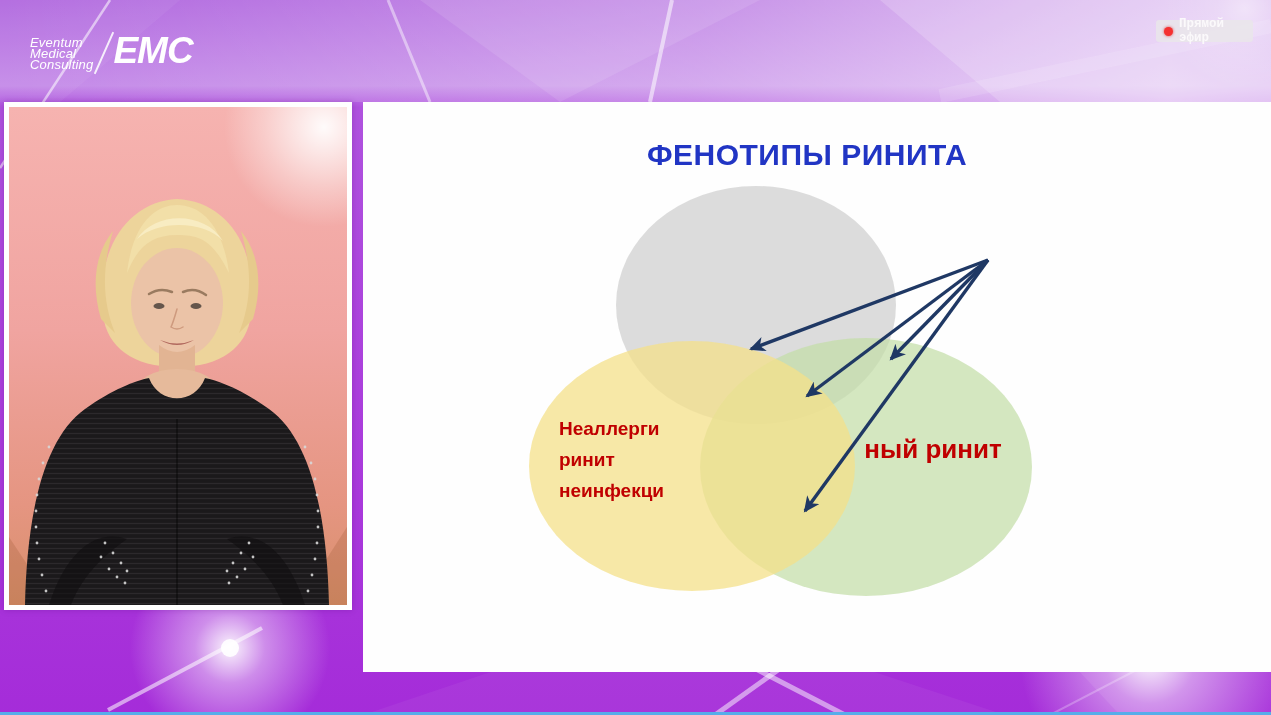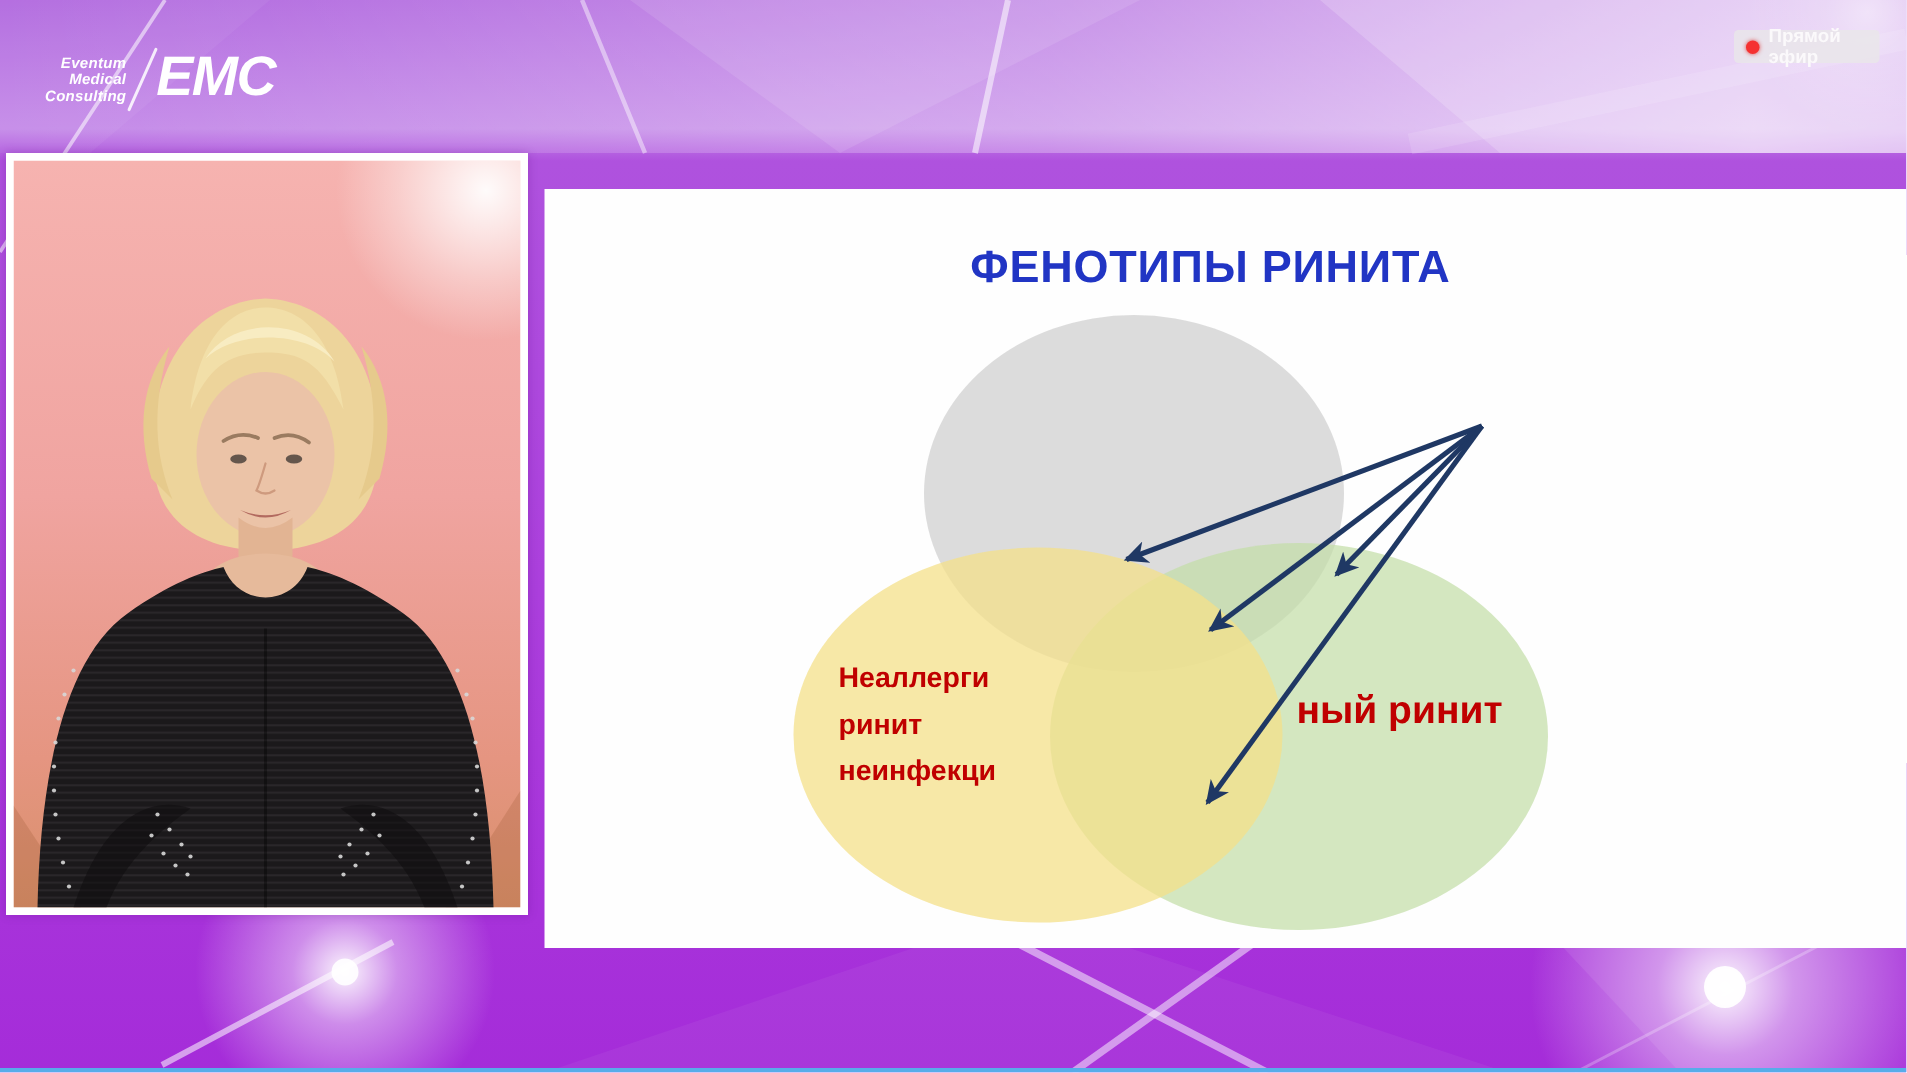--- a/index.html
+++ b/index.html
@@ -7,41 +7,41 @@
   body { font-family:"Liberation Sans", sans-serif; overflow:hidden; }
 
   .stage {
     position:relative; width:1271px; height:715px; overflow:hidden;
     background:linear-gradient(180deg,#B168DF 0%,#C48AE8 12%,#AF52DE 15%,#AB3FDC 55%,#A52CD9 100%);
   }
   .bg-overlay { position:absolute; inset:0; width:1271px; height:715px; pointer-events:none; }
 
   
   .logo { position:absolute; left:30px; top:30px; display:flex; align-items:center; color:#fff; }
-  .logo-name { text-align:right; font-style:italic; font-weight:700; font-size:10px; line-height:11px; letter-spacing:.2px; }
+  .logo-name { text-align:left; font-style:italic; font-weight:400; font-size:13px; line-height:11px; letter-spacing:.2px; }
   .logo-slash { width:2px; height:46px; background:rgba(255,255,255,.85); transform:rotate(24deg); margin:0 8px 0 10px; border-radius:1px; }
   .logo-acronym { font-size:37px; font-weight:800; font-style:italic; letter-spacing:-1px; margin-top:-4px; }
 
   .live-badge {
     position:absolute; left:1156px; top:20px; width:97px; height:22px;
     background:rgba(233,231,233,.82); border-radius:3px;
     display:flex; align-items:center; gap:6px; padding:0 8px;
-    font-size:12.5px; font-weight:700; color:#FBF9FB;
+    font-size:12.5px; font-weight:700; color:#FBF9FB;font-family:Liberation Mono, monospace;
   }
   .live-dot { width:9px; height:9px; border-radius:50%; background:#F53131; box-shadow:0 0 3px rgba(220,30,30,.8); flex:0 0 auto; }
 
   
   .video-panel {
     position:absolute; left:4px; top:102px; width:348px; height:508px;
     background:#fff; padding:5px; box-shadow:0 0 6px rgba(80,0,120,.25);
   }
   .video-panel svg { display:block; width:338px; height:498px; }
 
   
-  .slide { position:absolute; left:363px; top:102px; width:908px; height:506px; background:#FEFEFE;margin-top:24px; }
+  .slide { position:absolute; left:363px; top:102px; width:908px; height:570px; background:#FEFEFE; }
   .slide-title {
     position:absolute; left:0; top:36px; width:908px; text-align:center;
     transform:translateX(-10px);
     font-size:30px; font-weight:800; color:#2135C4; letter-spacing:.5px;
   }
   .venn-ellipse { position:absolute; border-radius:50%; }
   .ell-gray   { left:253px; top:84px;  width:280px; height:238px; background:rgba(214,214,214,.85); }
   .ell-green  { left:337px; top:236px; width:332px; height:258px; background:rgba(196,222,168,.72); }
   .ell-yellow { left:166px; top:239px; width:326px; height:250px; background:rgba(244,224,138,.75); }
 

